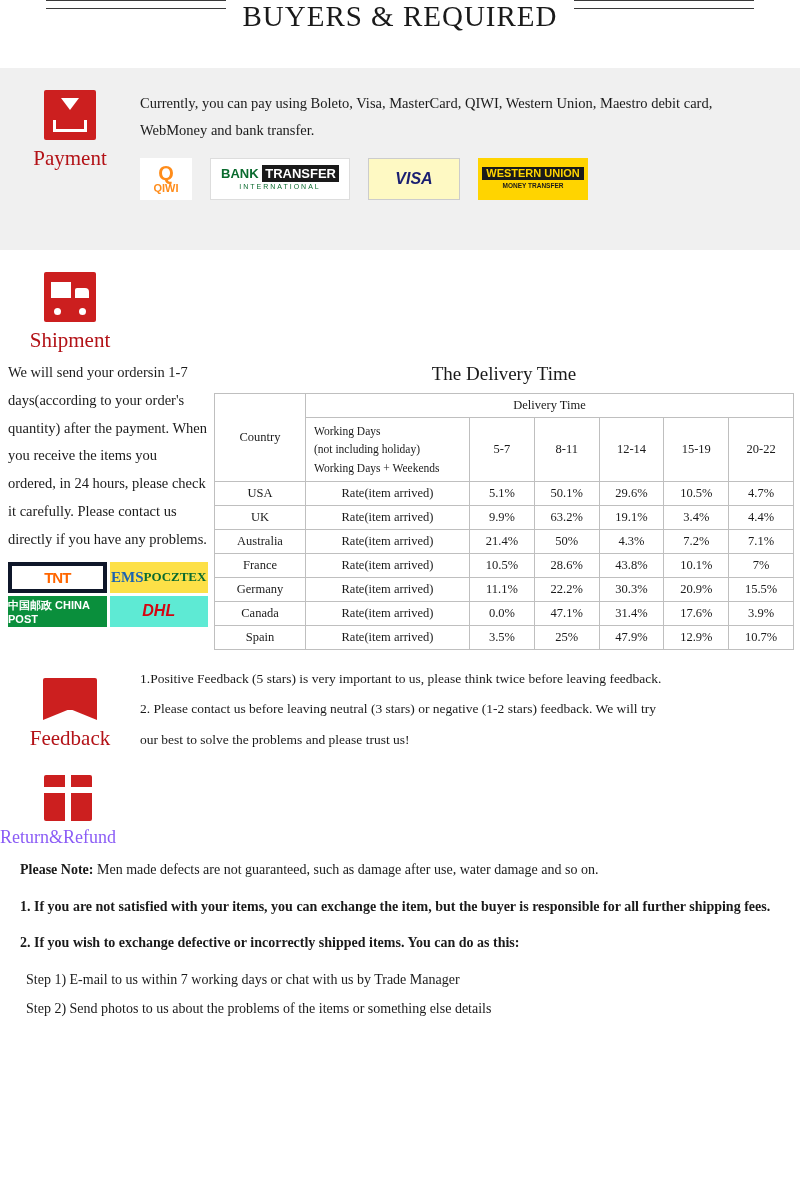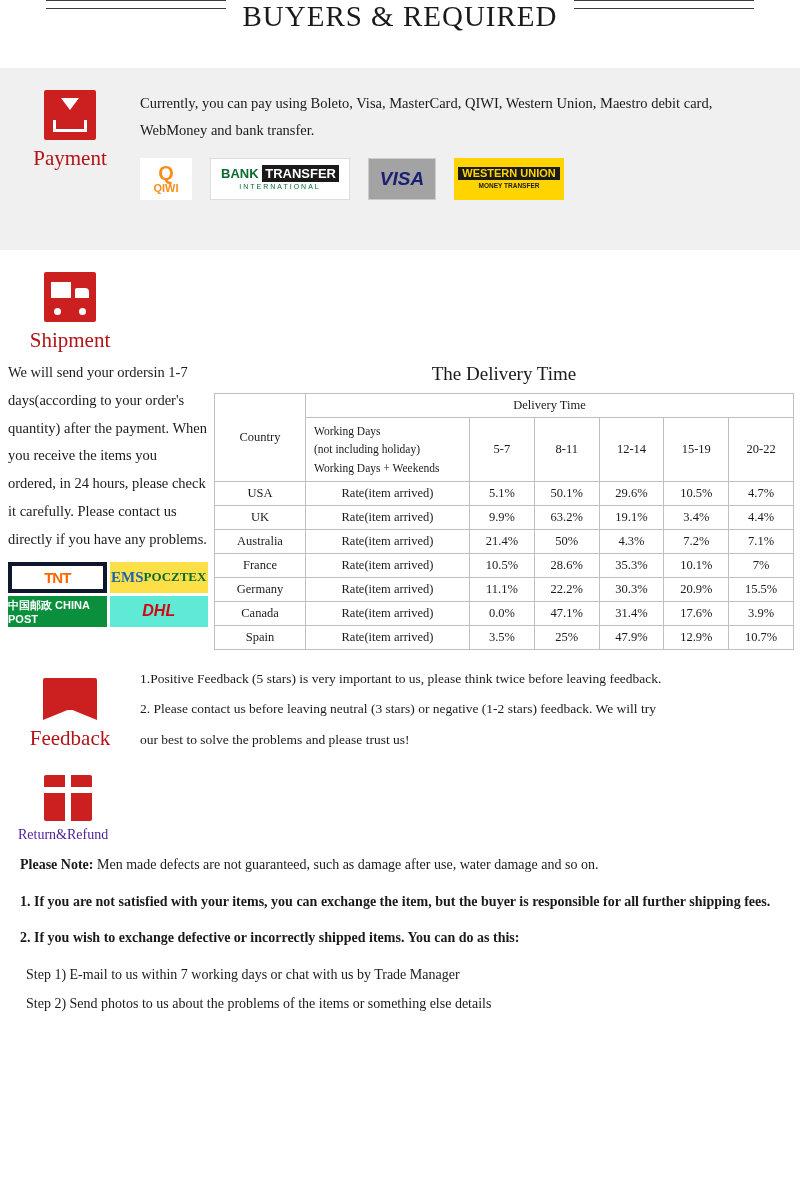--- a/index.html
+++ b/index.html
@@ -211,28 +211,28 @@
     flex-direction: column;
     font-family: "Liberation Sans", sans-serif;
     line-height: 1;
     border: 1px solid #ddd;
   }
   .logo-bank .l1 { font-size: 13px; font-weight: bold; }
   .logo-bank .l1 .b { color: #0a6b2e; }
   .logo-bank .l1 .t { background: #1a1a1a; color: #fff; padding: 1px 3px; }
   .logo-bank .l2 { font-size: 7px; letter-spacing: 2px; color: #0a6b2e; margin-top: 3px; }
   .logo-visa {
-    width: 68px;
-    background: #a3a3a3;
+    width: 92px;
+    background: #fef9c3;
     border: 1px solid #ccc;
     color: #1a1f71;
     font-family: "Liberation Sans", sans-serif;
     font-weight: bold;
     font-style: italic;
-    font-size: 19px;
+    font-size: 16px;
   }
   .logo-wu {
     width: 110px;
     background: #ffd400;
     flex-direction: column;
     font-family: "Liberation Sans", sans-serif;
     line-height: 1.05;
   }
   .logo-wu .l1 {
     background: #1a1a1a;
@@ -314,24 +314,23 @@
     font-size: 13.5px;
     line-height: 1.95;
     color: #1a1a1a;
     padding-right: 18px;
   }
   .fb-text p { margin: 0 0 4px 0; }
 
   
   .return-section { padding-top: 10px; }
   .rr-label {
-    font-size: 14px;
-    color: #4c1d95;
+    font-size: 18px;
+    color: #8b5cf6;
     margin-top: 6px;
-    padding-left: 18px;
   }
   .rr-body {
     padding: 8px 24px 0 20px;
     font-size: 14px;
     line-height: 2.05;
     color: #1a1a1a;
   }
   .rr-body .b { font-weight: bold; }
   .rr-body p { margin: 0 0 8px 0; }
   .rr-steps p { margin: 0; padding-left: 6px; }
@@ -449,21 +448,21 @@
             <td>50%</td>
             <td>4.3%</td>
             <td>7.2%</td>
             <td>7.1%</td>
           </tr>
           <tr>
             <td>France</td>
             <td>Rate(item arrived)</td>
             <td>10.5%</td>
             <td>28.6%</td>
-            <td>35.3%</td>
+            <td>43.8%</td>
             <td>10.1%</td>
             <td>7%</td>
           </tr>
           <tr>
             <td>Germany</td>
             <td>Rate(item arrived)</td>
             <td>11.1%</td>
             <td>22.2%</td>
             <td>30.3%</td>
             <td>20.9%</td>

